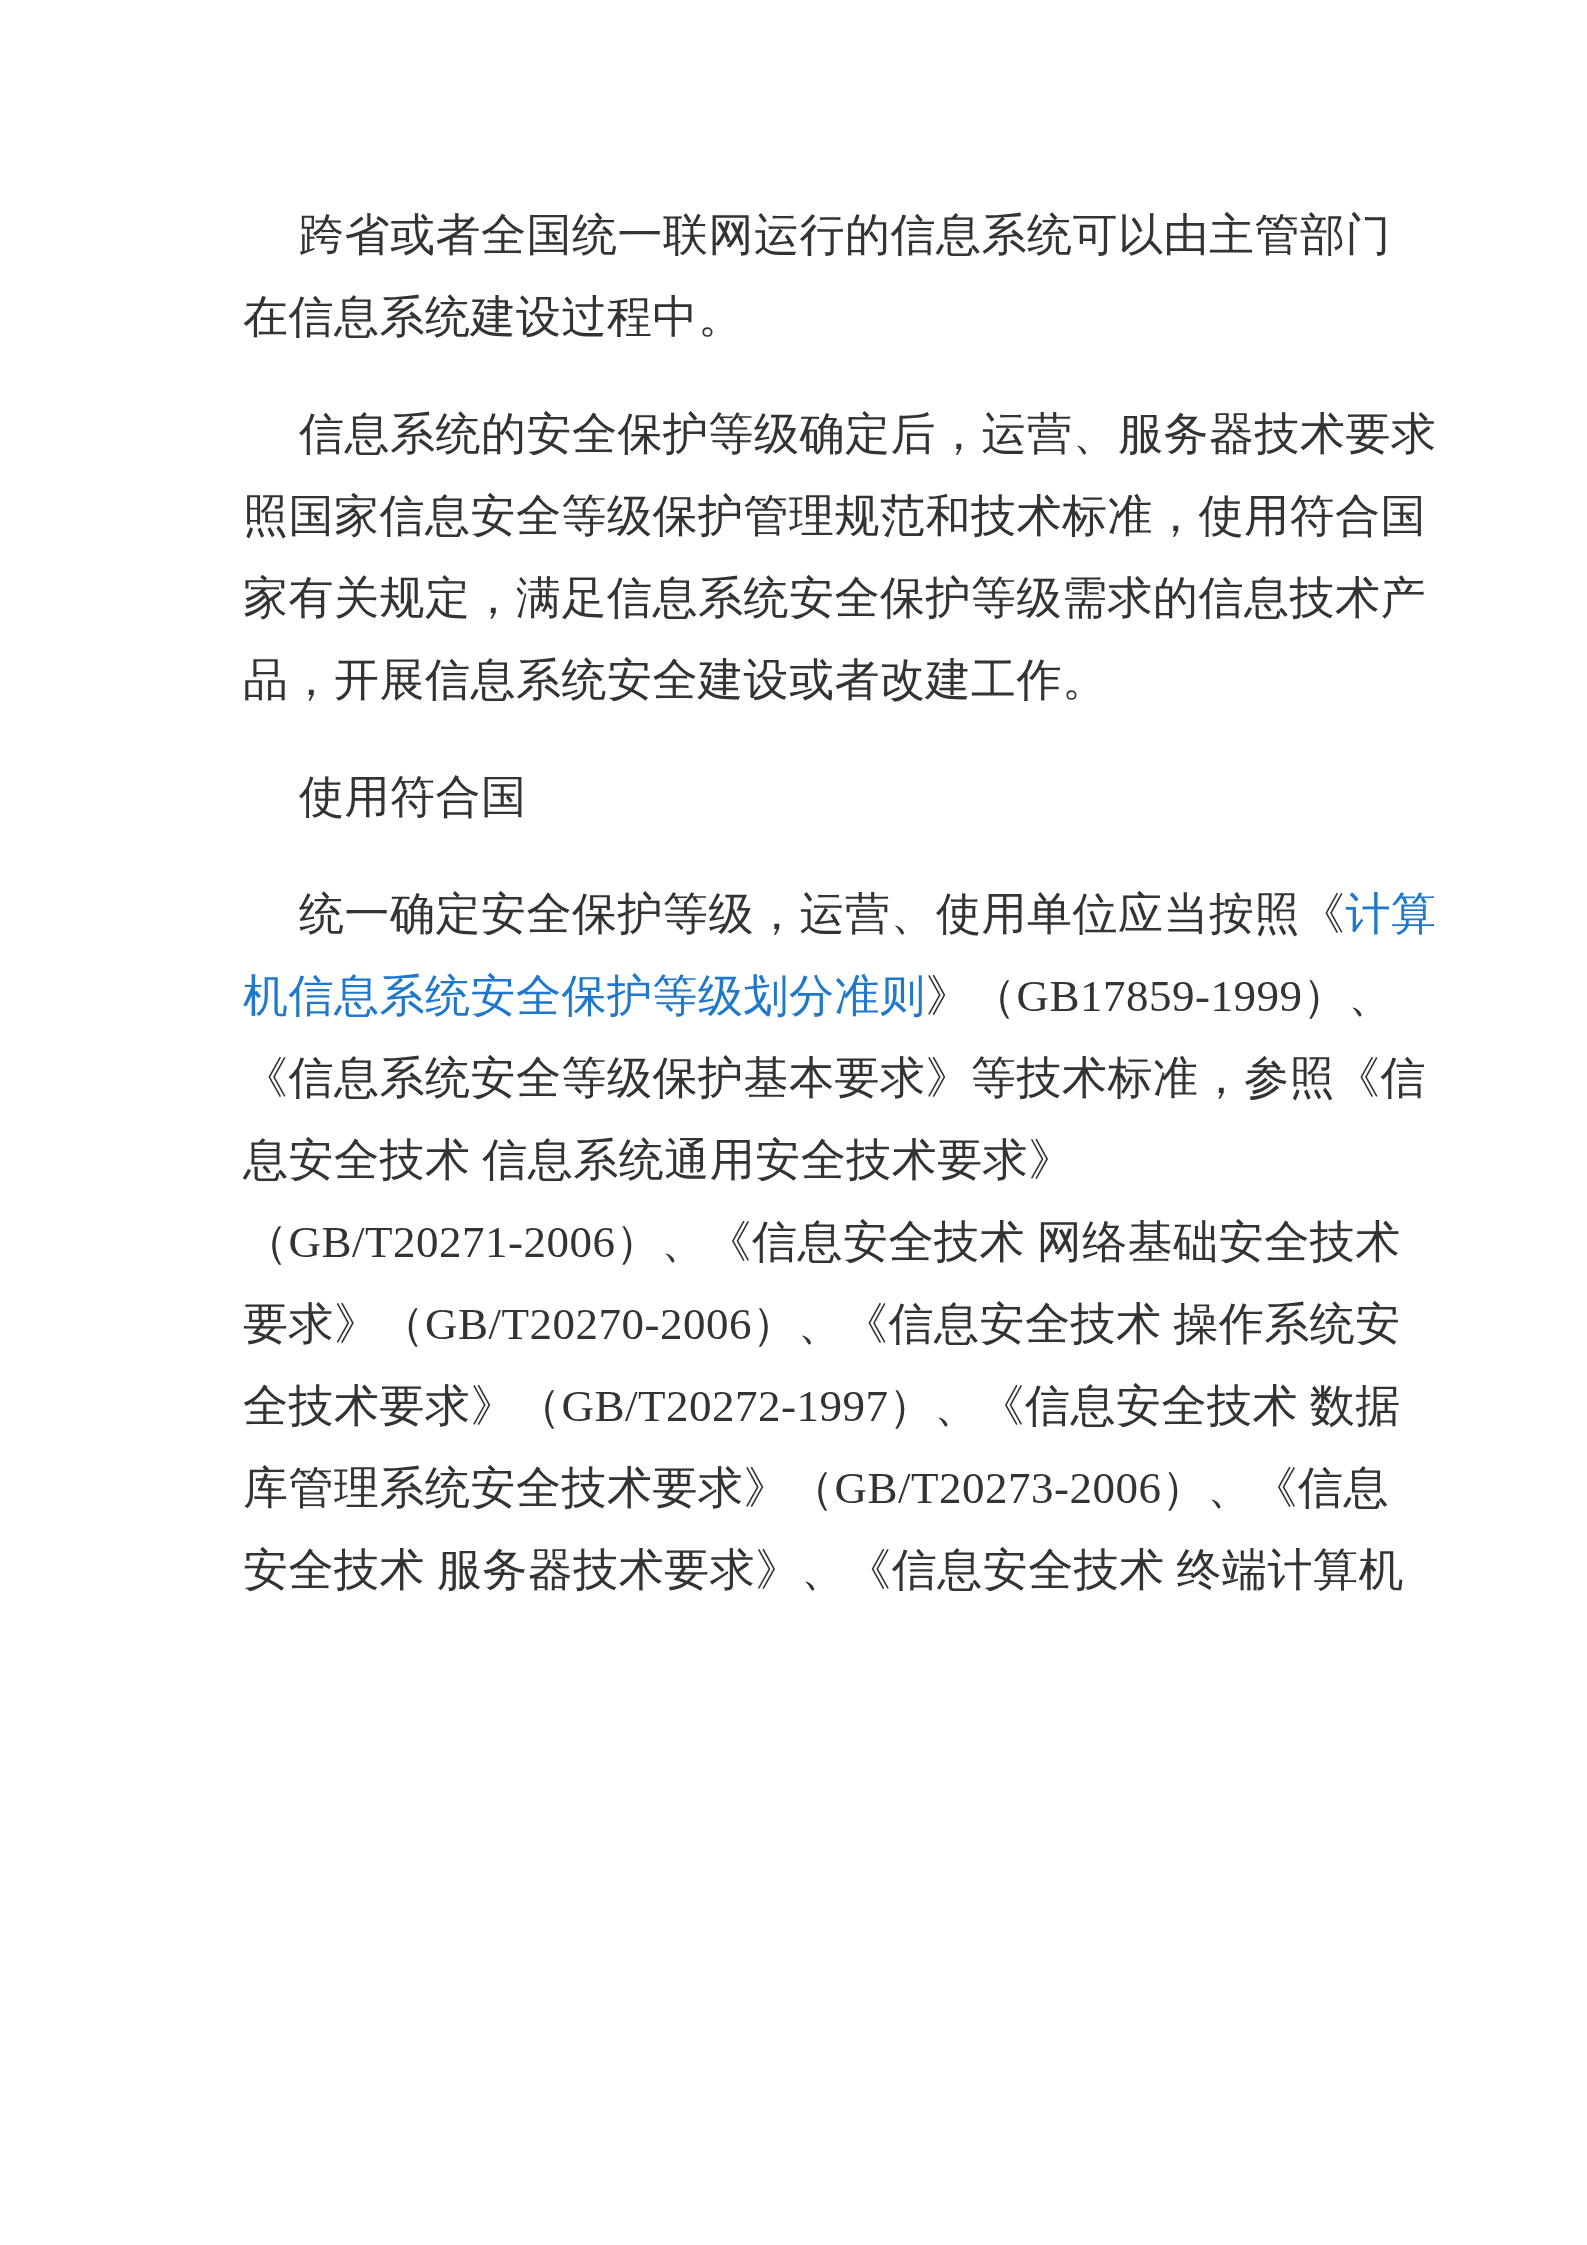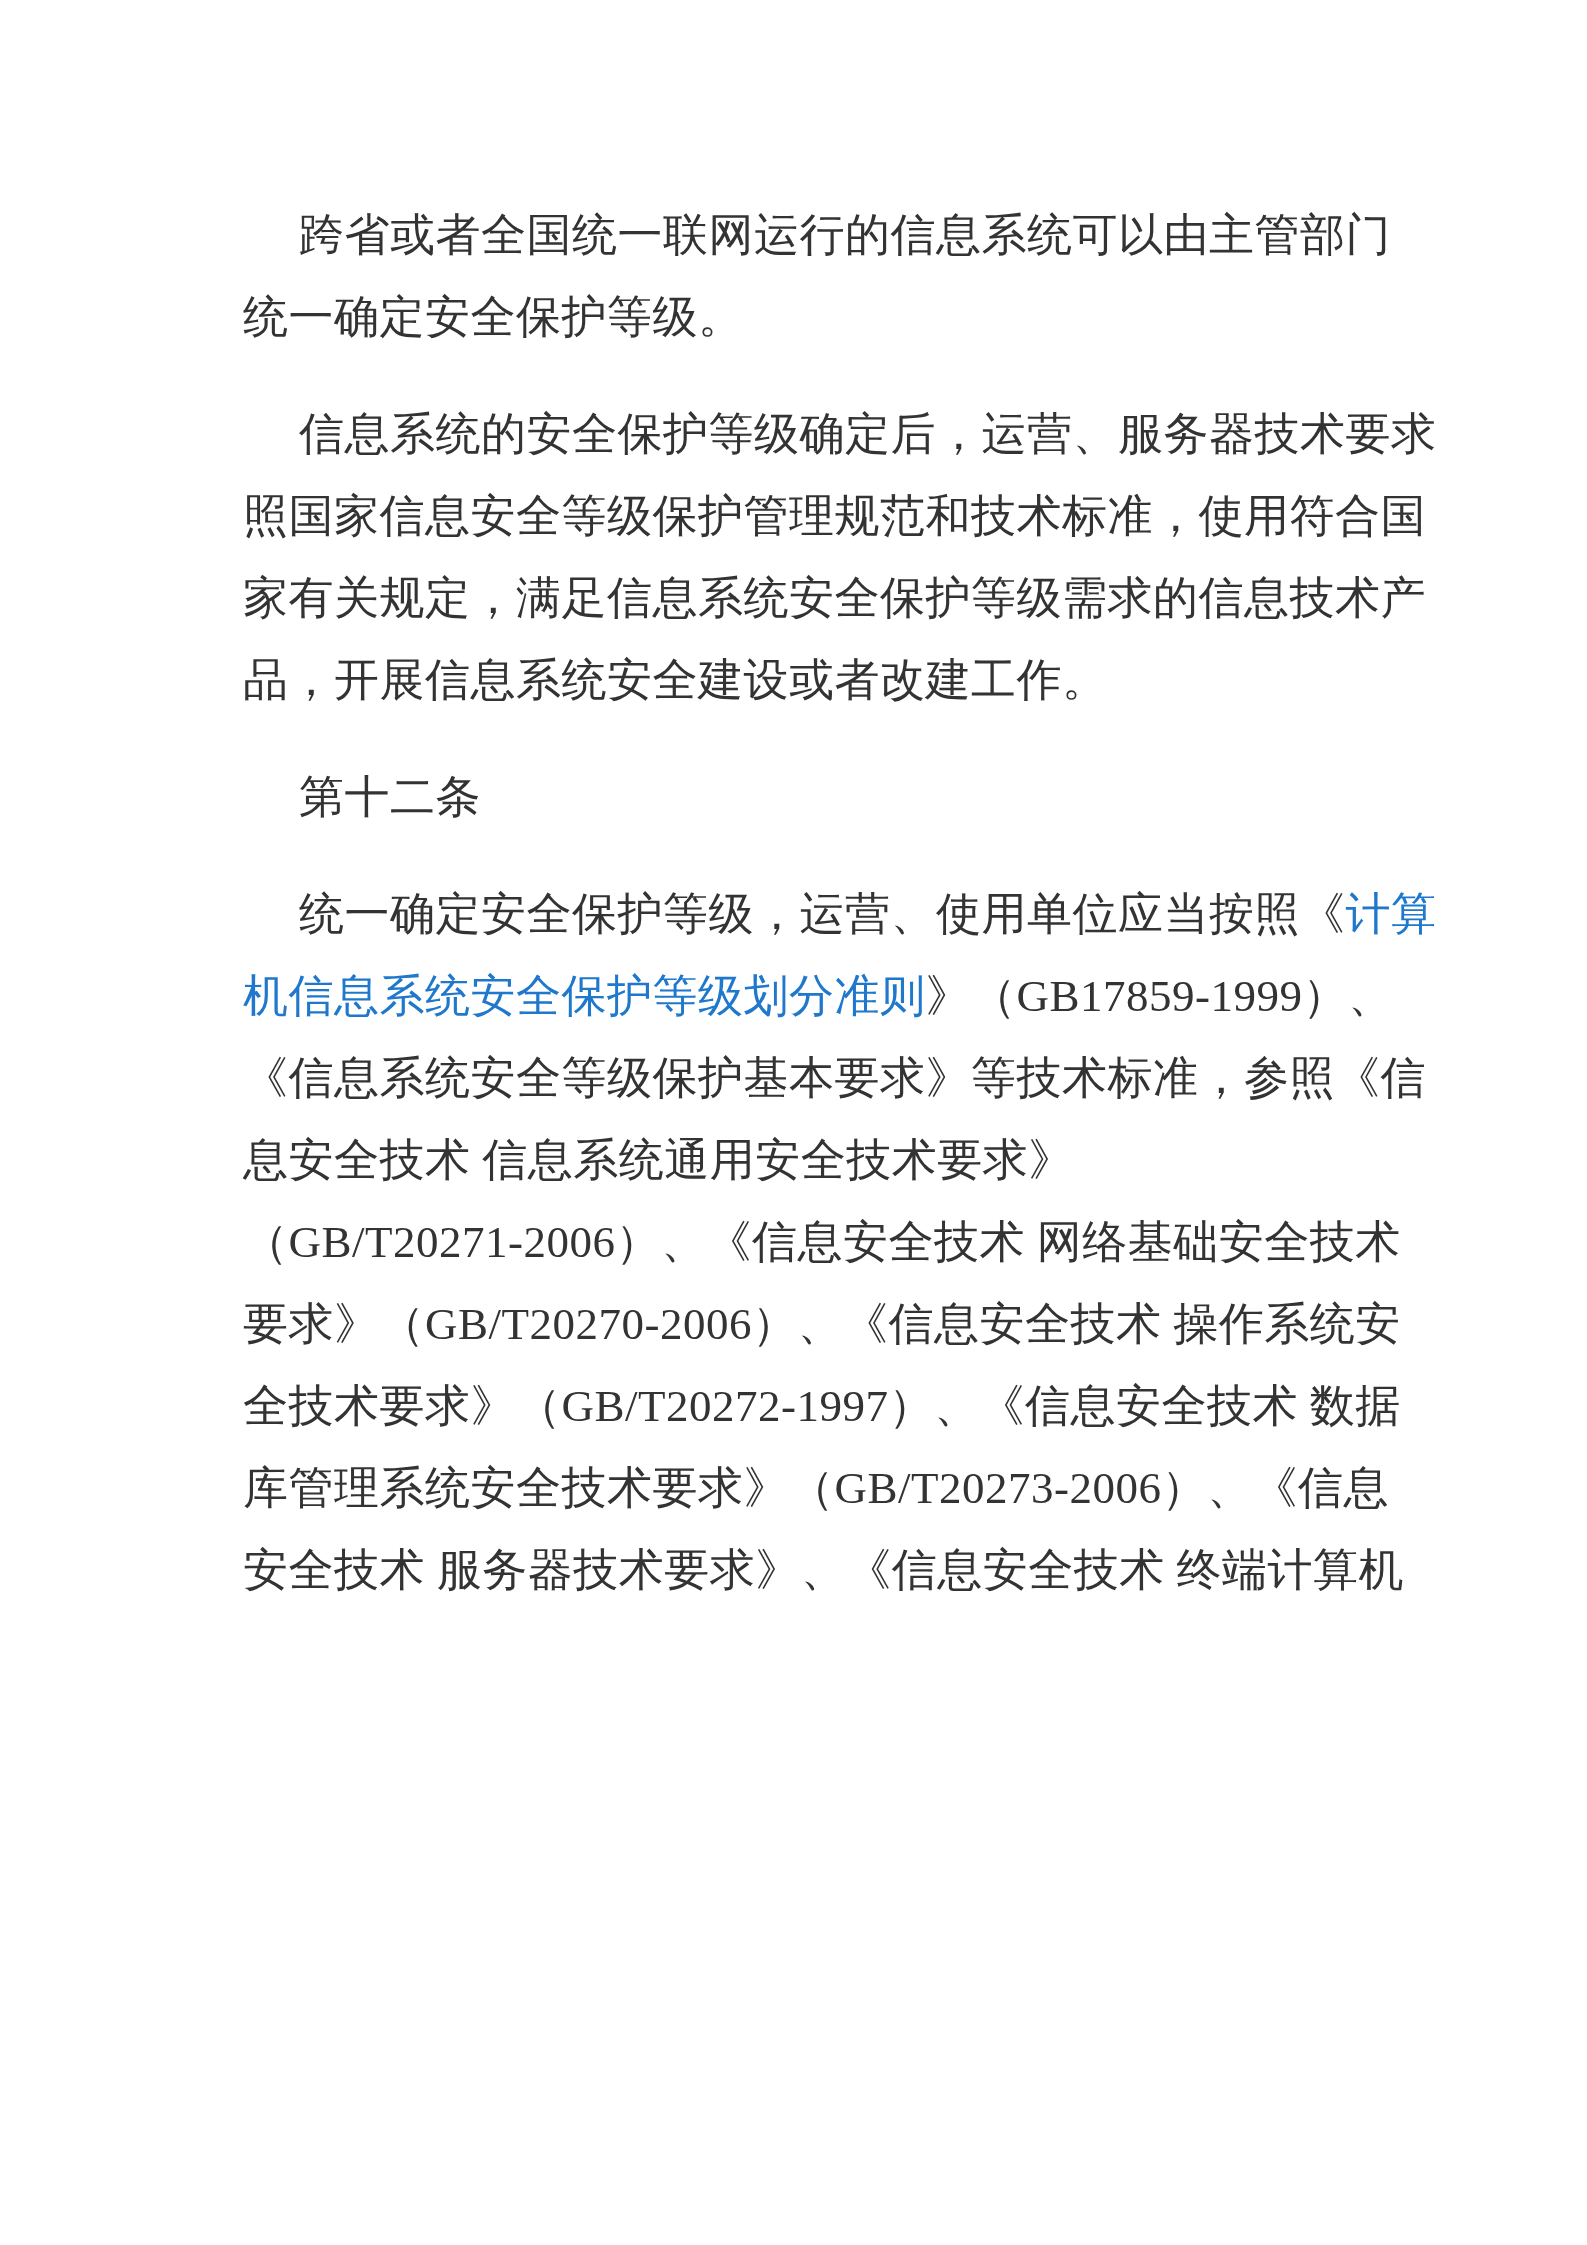--- a/index.html
+++ b/index.html
@@ -32,26 +32,26 @@
     color: #1f78cc;
     text-decoration: none;
     cursor: pointer;
   }
 </style>
 </head>
 <body>
 
 <div class="page">
   <p class="para">跨省或者全国统一联网运行的信息系统可以由主管部门
-统一确定安全保护等级。</p>
+在信息系统建设过程中。</p>
   <p class="para">信息系统的安全保护等级确定后，运营、服务器技术要求
 照国家信息安全等级保护管理规范和技术标准，使用符合国
 家有关规定，满足信息系统安全保护等级需求的信息技术产
 品，开展信息系统安全建设或者改建工作。</p>
-  <p class="para">第十二条</p>
+  <p class="para">使用符合国</p>
   <p class="para"><span>统一确定安全保护等级，运营、使用单位应当按照《</span><a class="doc-link">计算
 机信息系统安全保护等级划分准则</a><span>》（GB17859-1999）、
 《信息系统安全等级保护基本要求》等技术标准，参照《信
 息安全技术 信息系统通用安全技术要求》
 （GB/T20271-2006）、《信息安全技术 网络基础安全技术
 要求》（GB/T20270-2006）、《信息安全技术 操作系统安
 全技术要求》（GB/T20272-1997）、《信息安全技术 数据
 库管理系统安全技术要求》（GB/T20273-2006）、《信息
 安全技术 服务器技术要求》、《信息安全技术 终端计算机</span></p>
 </div>

